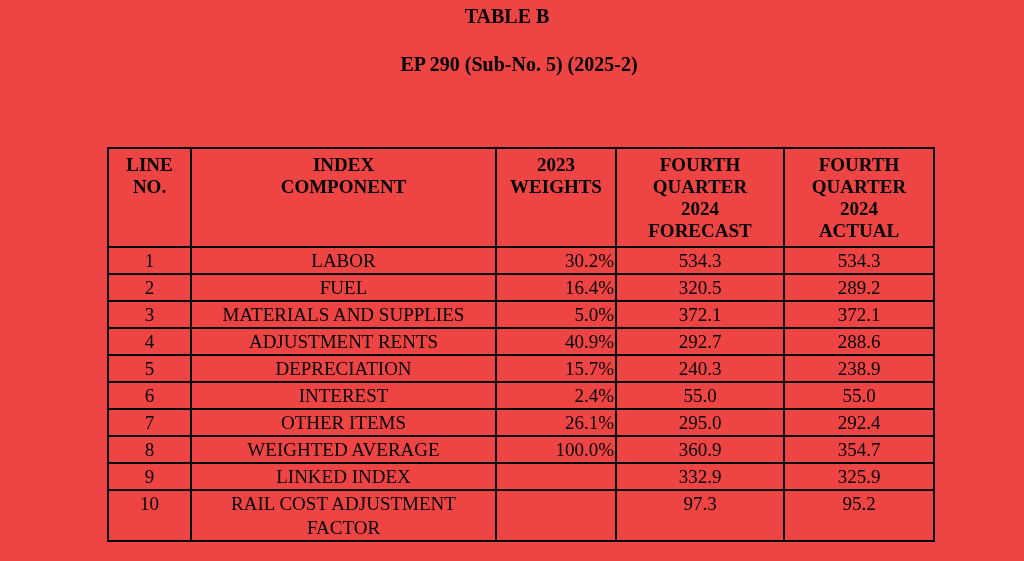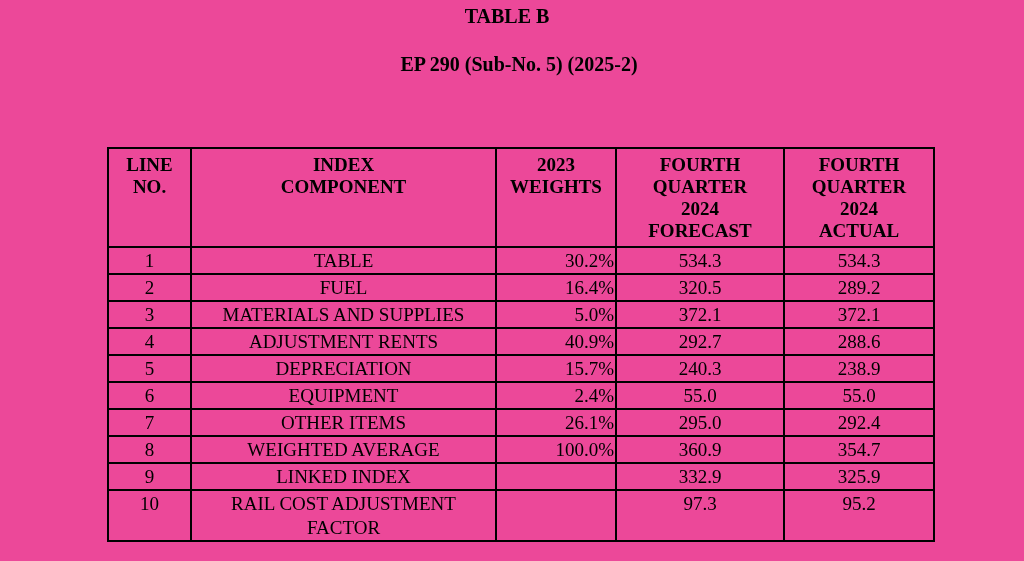--- a/index.html
+++ b/index.html
@@ -4,21 +4,21 @@
 <style>
   html, body {
     margin: 0;
     padding: 0;
     background: #ffffff;
   }
   .page {
     position: relative;
     width: 1024px;
     height: 561px;
-    background: #ec4899;
+    background: #ef4444;
     color: #000000;
     font-family: "Liberation Serif", "DejaVu Serif", serif;
     overflow: hidden;
   }
   .doc-title {
     position: absolute;
     top: 5px;
     left: 0;
     width: 1014px;
     text-align: center;
@@ -114,21 +114,21 @@
 FORECAST</th>
           <th>FOURTH
 QUARTER
 2024
 ACTUAL</th>
         </tr>
     </thead>
     <tbody id="table-body">
         <tr>
           <td class="c0">1</td>
-          <td class="c1">TABLE</td>
+          <td class="c1">LABOR</td>
           <td class="c2">30.2%</td>
           <td class="c3">534.3</td>
           <td class="c4">534.3</td>
         </tr>
         <tr>
           <td class="c0">2</td>
           <td class="c1">FUEL</td>
           <td class="c2">16.4%</td>
           <td class="c3">320.5</td>
           <td class="c4">289.2</td>
@@ -149,21 +149,21 @@
         </tr>
         <tr>
           <td class="c0">5</td>
           <td class="c1">DEPRECIATION</td>
           <td class="c2">15.7%</td>
           <td class="c3">240.3</td>
           <td class="c4">238.9</td>
         </tr>
         <tr>
           <td class="c0">6</td>
-          <td class="c1">EQUIPMENT</td>
+          <td class="c1">INTEREST</td>
           <td class="c2">2.4%</td>
           <td class="c3">55.0</td>
           <td class="c4">55.0</td>
         </tr>
         <tr>
           <td class="c0">7</td>
           <td class="c1">OTHER ITEMS</td>
           <td class="c2">26.1%</td>
           <td class="c3">295.0</td>
           <td class="c4">292.4</td>

